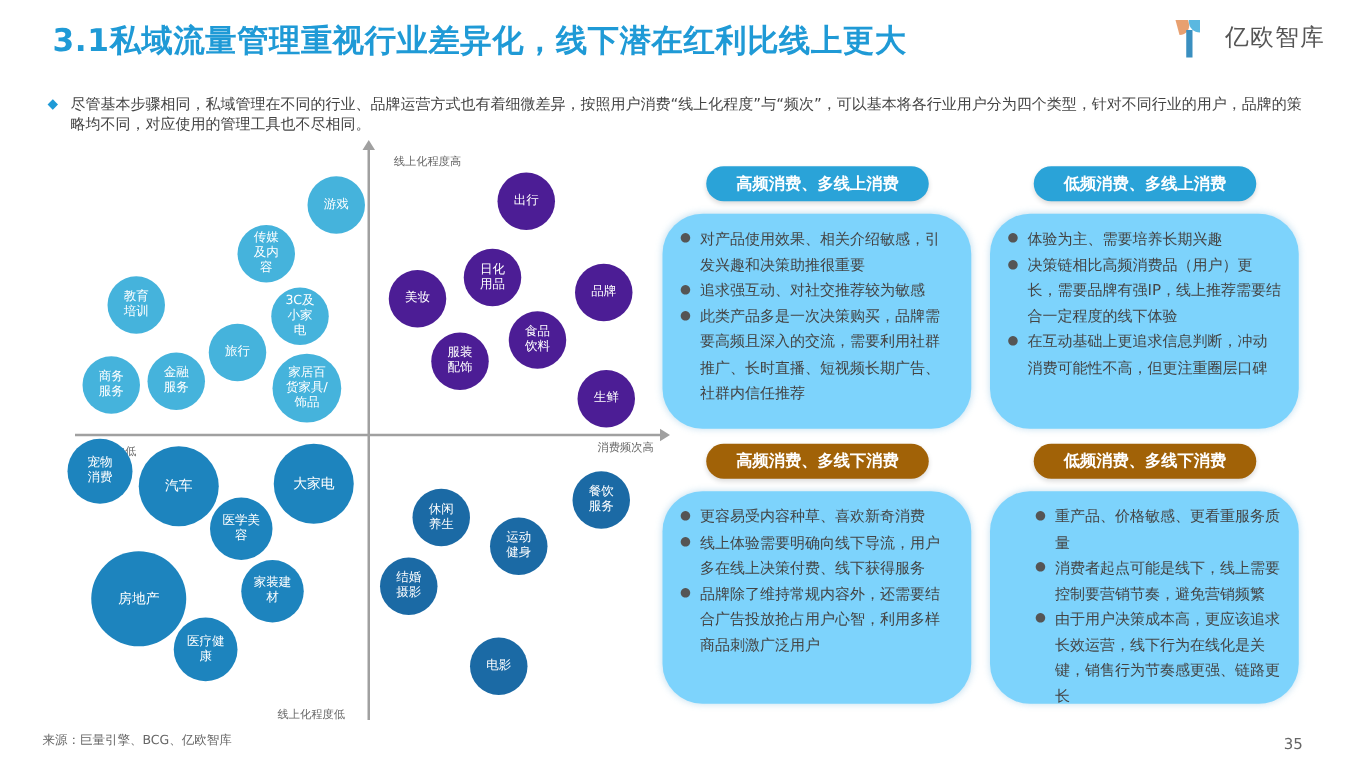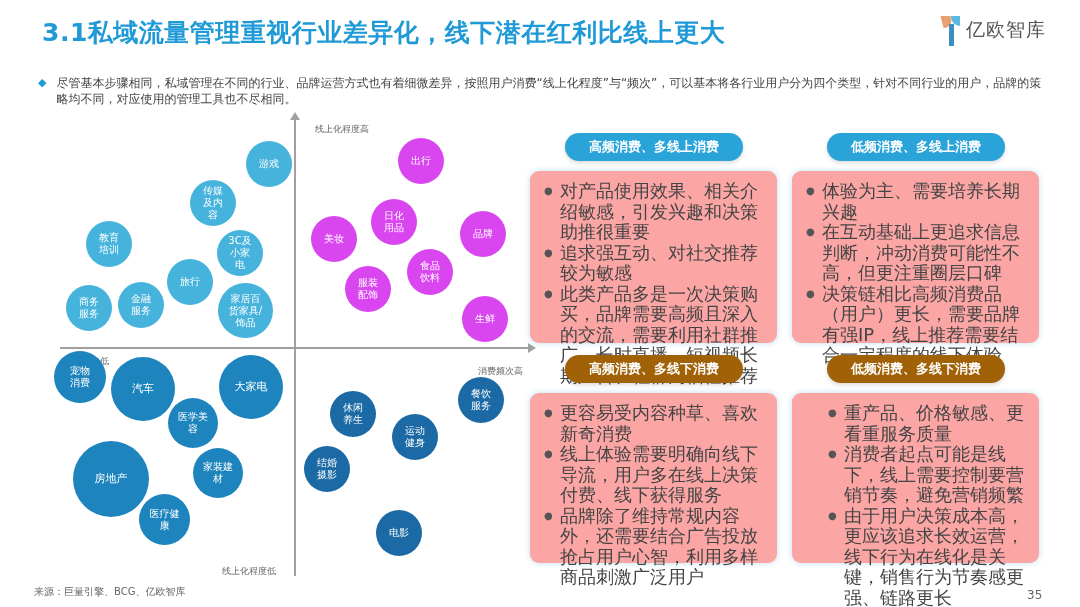--- a/index.html
+++ b/index.html
@@ -1,44 +1,44 @@
 <!DOCTYPE html>
 <html><head>
 <meta charset="utf-8">
 <style>
   * { box-sizing: border-box; margin: 0; padding: 0; }
   body { width: 1080px; height: 607px; background: #ffffff; font-family: "DejaVu Sans", "Liberation Sans", sans-serif; position: relative; overflow: hidden; color: #555; }
   .title { position: absolute; left: 42px; top: 16px; font-size: 25px; font-weight: bold; color: #1f9ad6; letter-spacing: 0.5px; }
-  .logo { position: absolute; left: 940px; top: 14px; display: flex; align-items: center; gap: 4px; }
+  .logo { position: absolute; left: 940px; top: 14px; display: flex; align-items: center; gap: 18px; }
   .logo-mark { width: 22px; height: 32px; position: relative; }
   .logo-mark .l { position:absolute; left:2px; top:2px; width:10px; height:12px; border-radius: 0 0 10px 0; background:#e8a070; transform: skewX(15deg); }
   .logo-mark .r { position:absolute; left:11px; top:2px; width:9px; height:10px; background:#5bb8e0; border-radius: 0 0 0 10px; }
   .logo-mark .s { position:absolute; left:9px; top:10px; width:5px; height:22px; background:#3a8fc0; }
   .logo-text { font-size: 19px; color: #555; letter-spacing: 1px; }
   .intro { position: absolute; left: 38px; top: 75px; width: 1010px; font-size: 12px; line-height: 16px; color: #444; display: flex; }
   .intro .diamond { color: #1f9ad6; font-size: 11px; margin-right: 10px; line-height: 16px; }
   .intro .txt { flex: 1; }
 
   .axis-v { position: absolute; left: 294px; top: 118px; width: 2px; height: 458px; background: #a0a0a0; }
   .axis-v::before { content: ""; position: absolute; left: -4px; top: -6px; border-left: 5px solid transparent; border-right: 5px solid transparent; border-bottom: 8px solid #a0a0a0; }
   .axis-h { position: absolute; left: 60px; top: 347px; width: 470px; height: 2px; background: #a0a0a0; }
   .axis-h::after { content: ""; position: absolute; right: -6px; top: -4px; border-top: 5px solid transparent; border-bottom: 5px solid transparent; border-left: 8px solid #a0a0a0; }
   .axis-label { position: absolute; font-size: 9px; color: #666; white-space: nowrap; }
 
   .bubble { position: absolute; border-radius: 50%; display: flex; align-items: center; justify-content: center; text-align: center; color: #fff; font-size: 10px; line-height: 12px; padding: 4px; white-space: pre-line; }
   .q1 { background: #45b3dc; }
-  .q2 { background: #d946ef; }
+  .q2 { background: #4c1d95; }
   .q3 { background: #1d84be; }
   .q4 { background: #1b6aa5; }
 
   .card { position: absolute; width: 247px; }
   .pill { position: absolute; left: 35px; top: 0; width: 178px; height: 28px; border-radius: 14px; color: #fff; font-size: 13px; font-weight: bold; display: flex; align-items: center; justify-content: center; z-index: 2; box-shadow: 0 2px 4px rgba(0,0,0,0.15); }
   .pill.light { background: #2aa3d8; }
   .pill.dark { background: #a16207; }
-  .box { position: absolute; left: 0; top: 38px; width: 247px; background: #fca5a5; border-radius: 9px; padding: 10px 14px 10px 14px; font-size: 18px; line-height: 20.5px; color: #444; box-shadow: 0 0 6px rgba(180,215,235,0.8); }
+  .box { position: absolute; left: 0; top: 38px; width: 247px; background: #7dd3fc; border-radius: 32px; padding: 10px 14px 10px 14px; font-size: 12px; line-height: 20.5px; color: #444; box-shadow: 0 0 6px rgba(180,215,235,0.8); }
   .box ul { list-style: none; }
   .box li { position: relative; padding-left: 16px; }
   .box li::before { content: "●"; position: absolute; left: 0; top: 0; font-size: 10px; color: #555; }
 
   .source { position: absolute; left: 34px; top: 585px; font-size: 10px; color: #666; }
   .page { position: absolute; left: 1027px; top: 588px; font-size: 12px; color: #666; }
 </style>
 </head>
 <body>
 
@@ -57,21 +57,21 @@
   <span class="diamond">◆</span>
   <span class="txt">尽管基本步骤相同，私域管理在不同的行业、品牌运营方式也有着细微差异，按照用户消费“线上化程度”与“频次”，可以基本将各行业用户分为四个类型，针对不同行业的用户，品牌的策略均不同，对应使用的管理工具也不尽相同。</span>
 </div>
 
 <div>
   <div class="axis-v"></div>
   <div class="axis-h"></div>
   <span class="axis-label" style="left:304px; top:123px;padding-left:11px;">线上化程度高</span>
   <span class="axis-label" style="left:222px; top:565px;">线上化程度低</span>
   <span class="axis-label" style="left:64px; top:355px;">消费频次低</span>
-  <span class="axis-label" style="left:478px; top:365px;">消费频次高</span>
+  <span class="axis-label" style="left:478px; top:352px;">消费频次高</span>
   <div id="bubbles">
       <div class="bubble q1" style="left: 246px; top: 141px; width: 46px; height: 46px;">游戏</div>
       <div class="bubble q1" style="left: 190px; top: 180px; width: 46px; height: 46px;">传媒
 及内
 容</div>
       <div class="bubble q1" style="left: 86px; top: 221px; width: 46px; height: 46px;">教育
 培训</div>
       <div class="bubble q1" style="left: 217px; top: 230px; width: 46px; height: 46px;">3C及
 小家
 电</div>
@@ -125,22 +125,22 @@
       <li>此类产品多是一次决策购买，品牌需要高频且深入的交流，需要利用社群推广、长时直播、短视频长期广告、社群内信任推荐</li>
     </ul>
   </div>
 </div>
 
 <div class="card" style="left:792px; top:133px;">
   <div class="pill light">低频消费、多线上消费</div>
   <div class="box" style="height:172px;">
     <ul>
       <li>体验为主、需要培养长期兴趣</li>
+      <li>决策链相比高频消费品（用户）更长，需要品牌有强IP，线上推荐需要结合一定程度的线下体验</li>
       <li>在互动基础上更追求信息判断，冲动消费可能性不高，但更注重圈层口碑</li>
-      <li>决策链相比高频消费品（用户）更长，需要品牌有强IP，线上推荐需要结合一定程度的线下体验</li>
     </ul>
   </div>
 </div>
 
 <div class="card" style="left:530px; top:355px;">
   <div class="pill dark">高频消费、多线下消费</div>
   <div class="box" style="height:170px;">
     <ul>
       <li>更容易受内容种草、喜欢新奇消费</li>
       <li>线上体验需要明确向线下导流，用户多在线上决策付费、线下获得服务</li>

